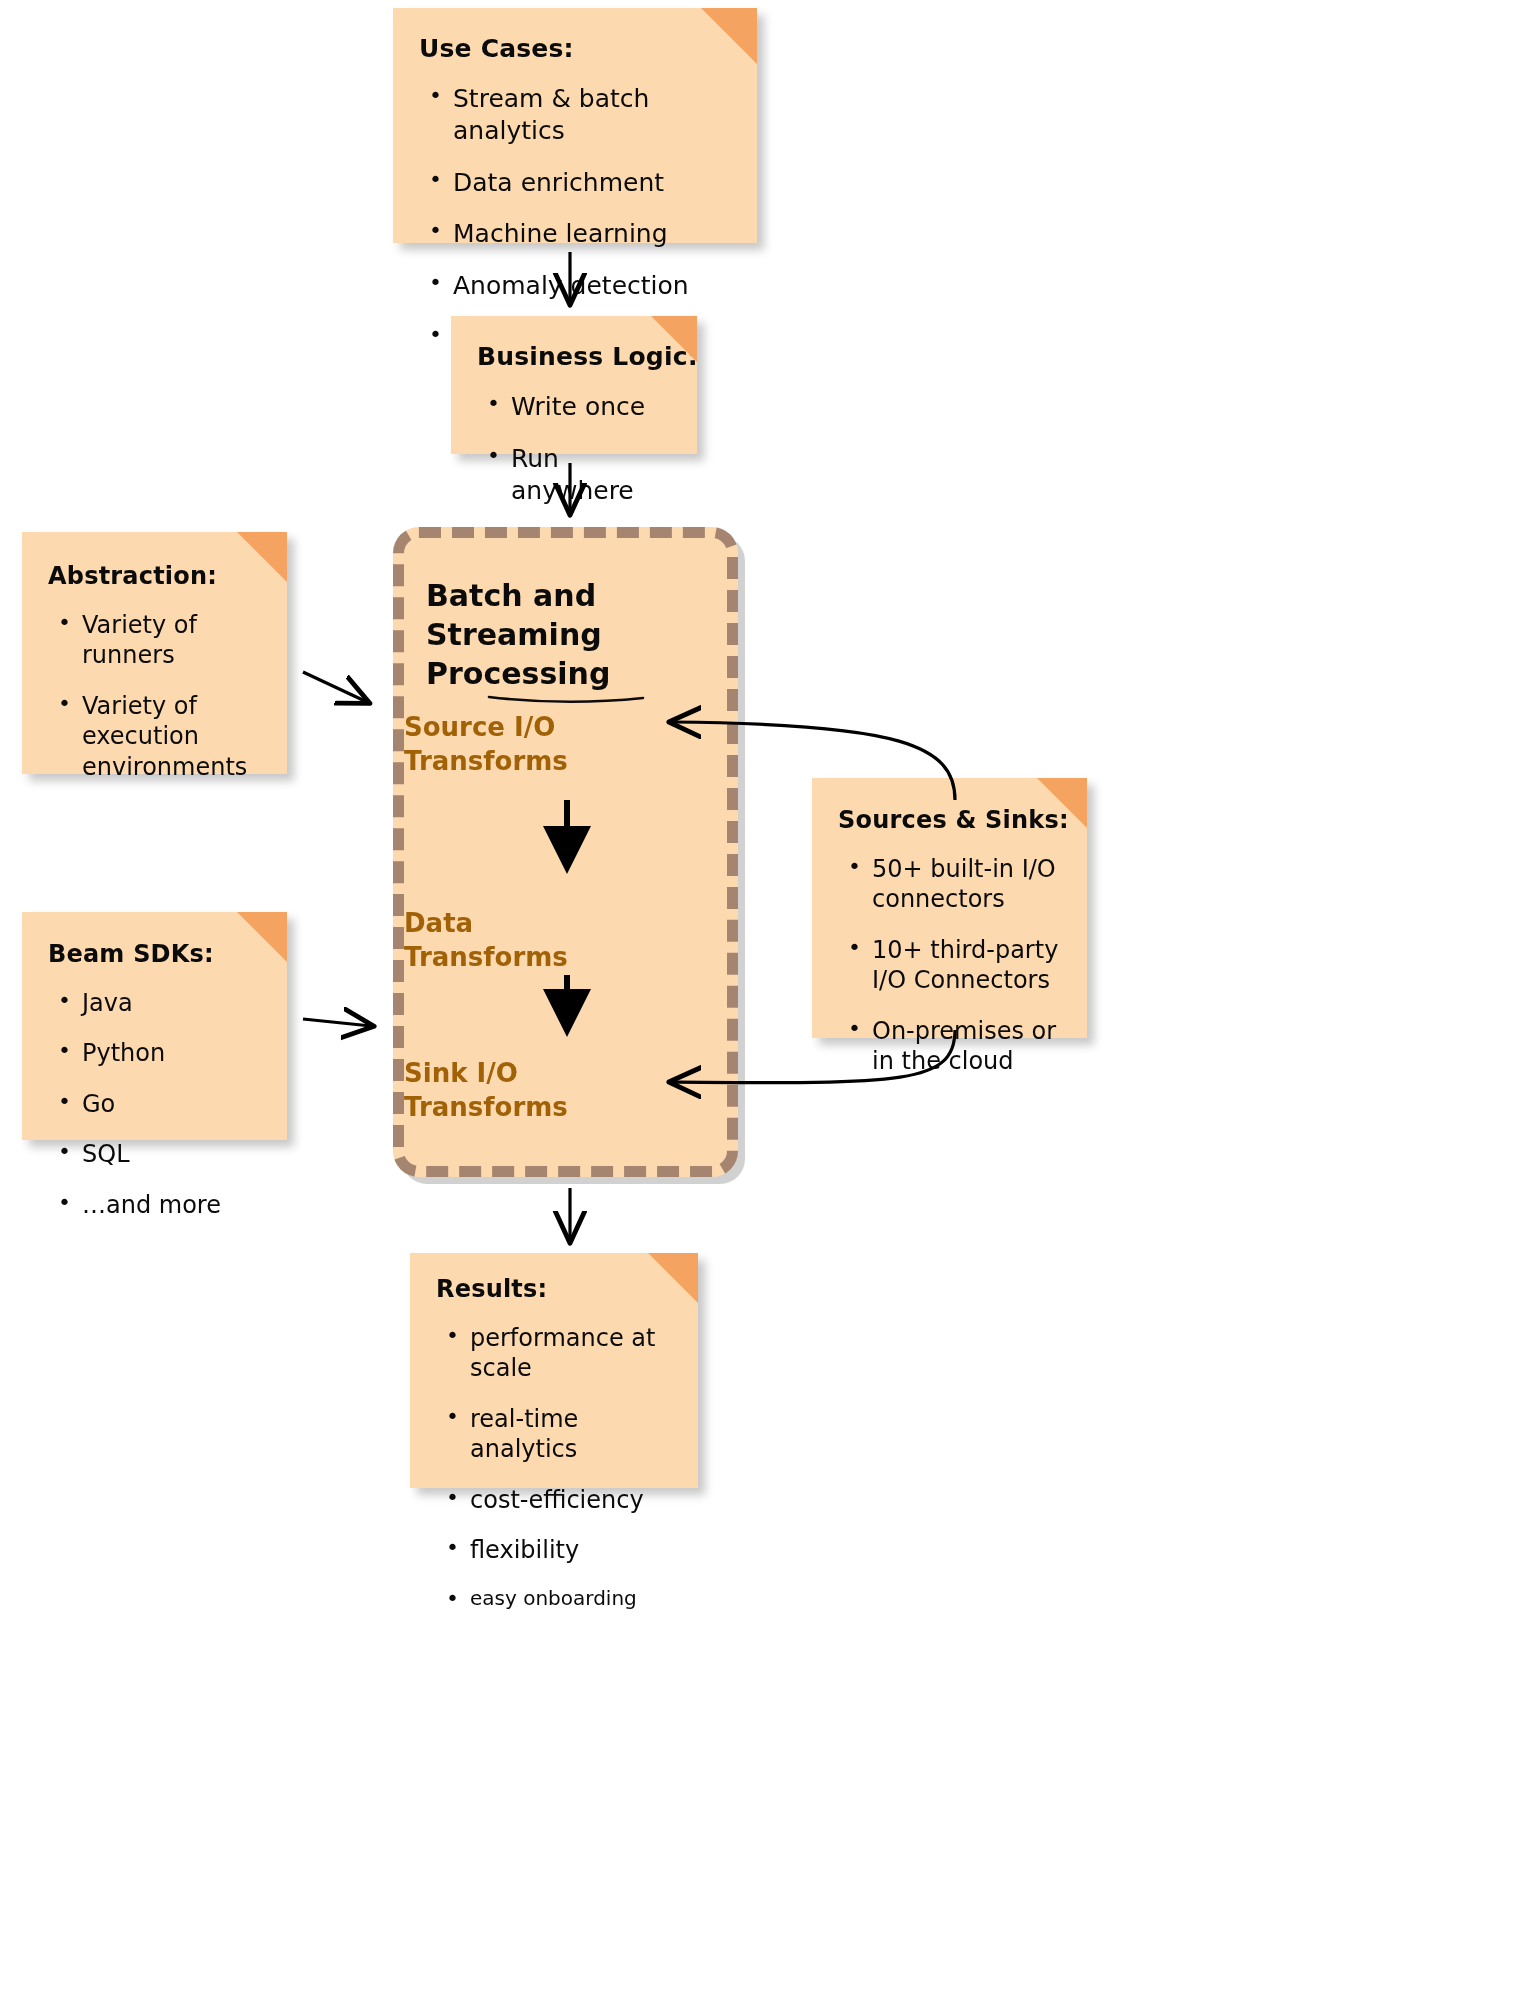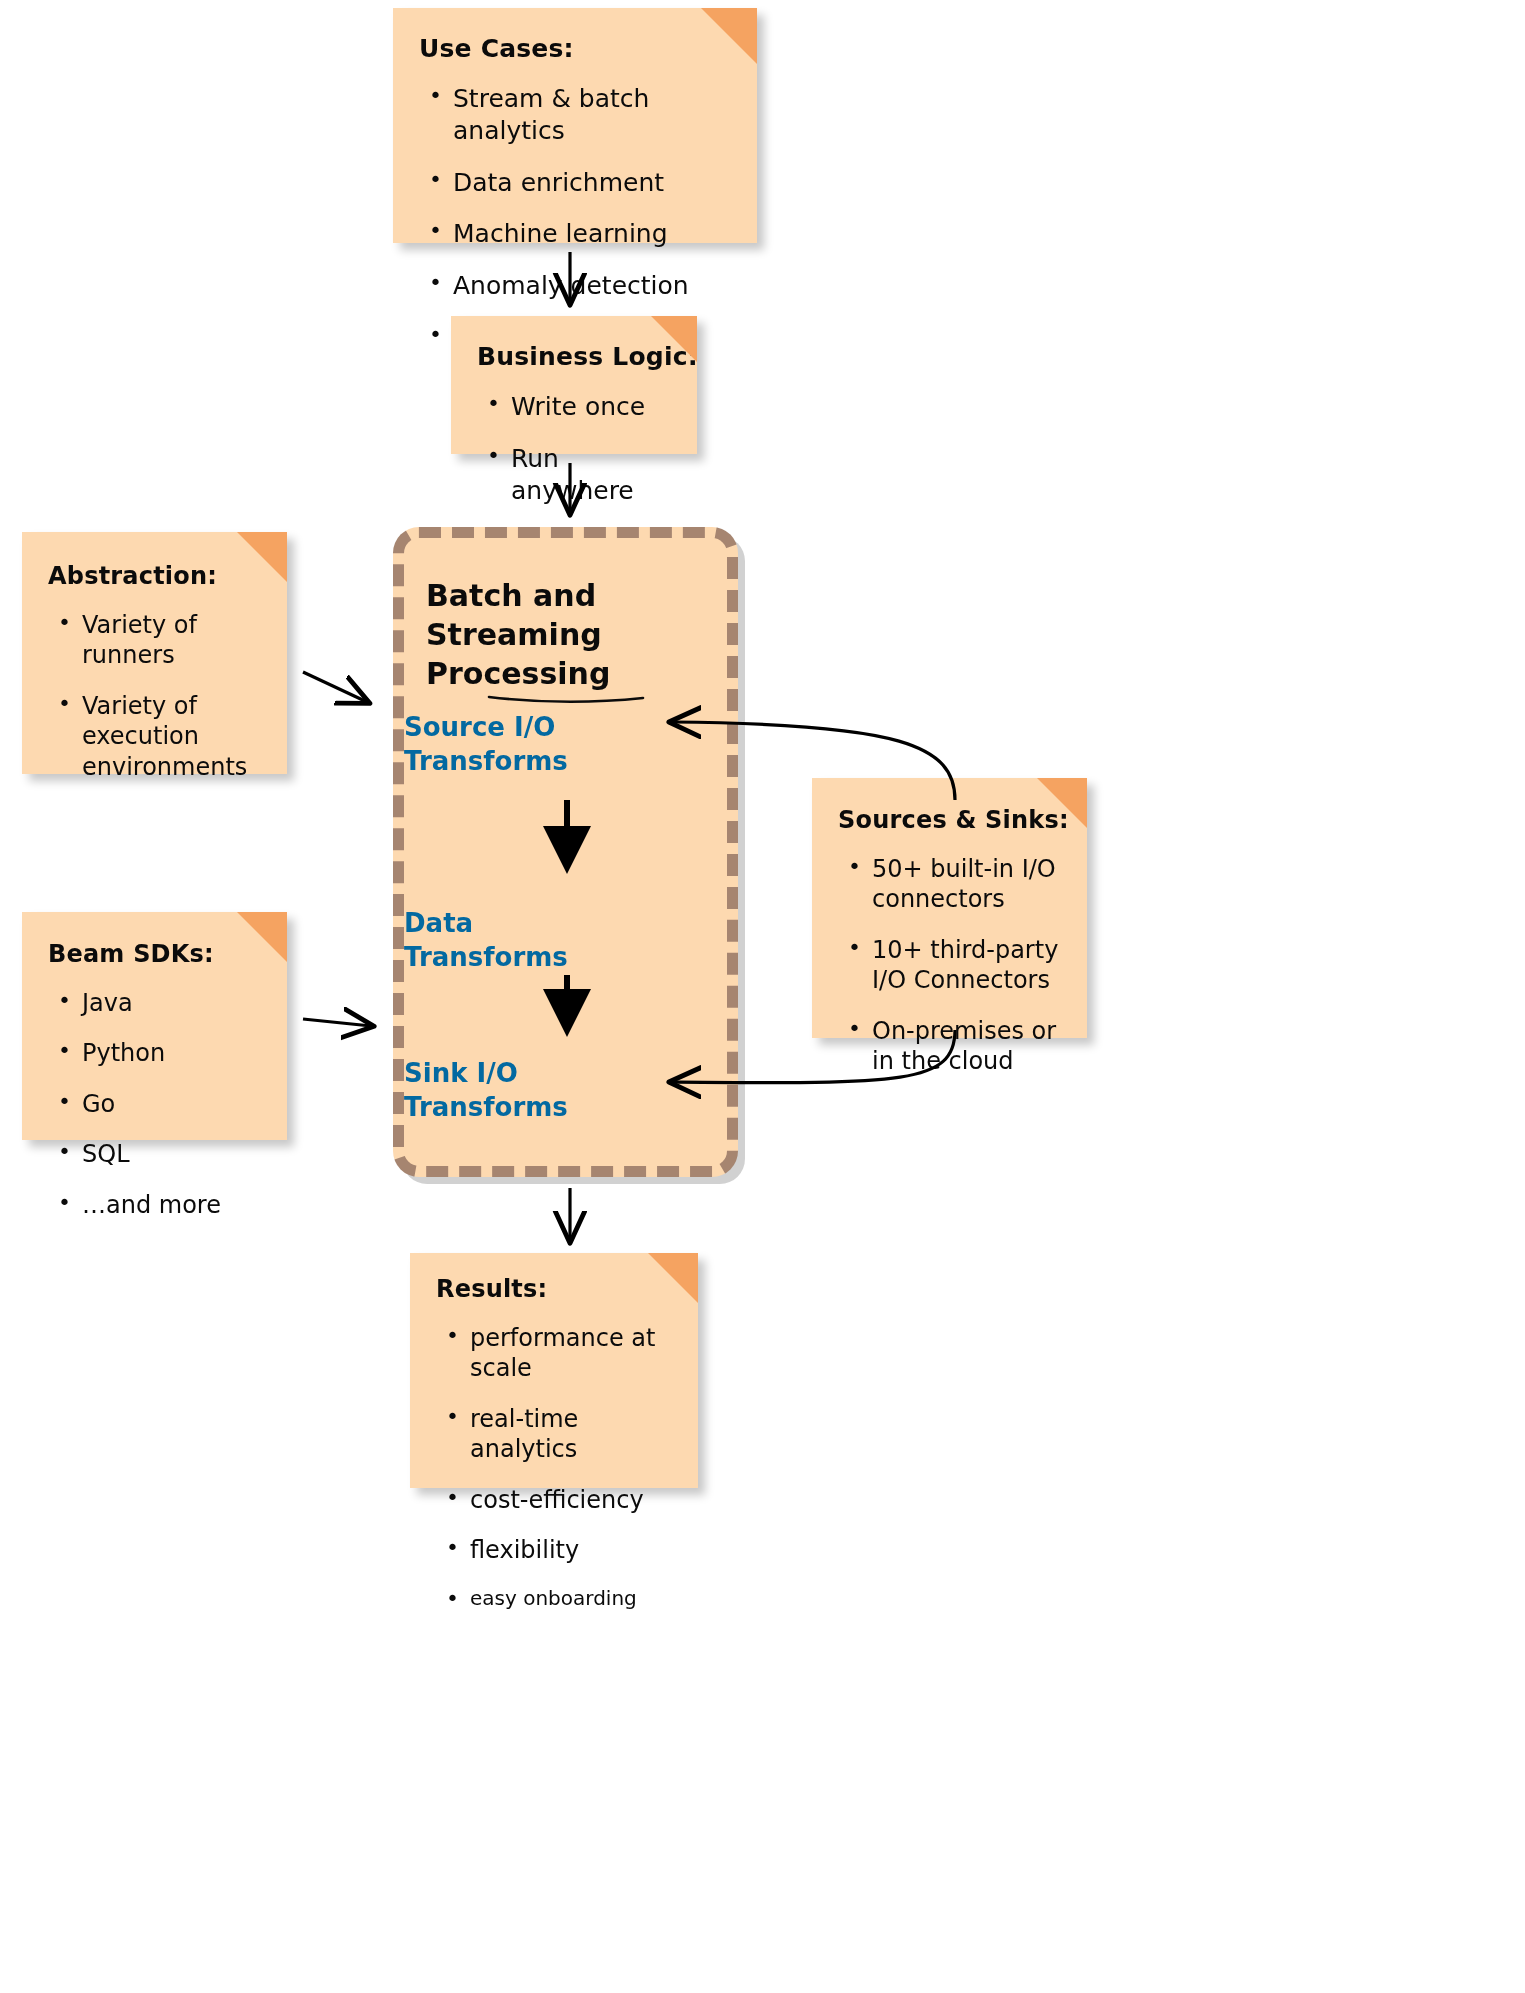--- a/index.html
+++ b/index.html
@@ -81,21 +81,21 @@
   .title-underline {
     display: block;
     margin: 2px auto 0 auto;
     width: 158px;
     height: 10px;
   }
   .stage {
     font-size: 26px;
     font-weight: bold;
     line-height: 1.32;
-    color: #0369a1;
+    color: #a16207;
   }
   #stage-source { position: absolute; left: 0; right: 0; top: 172px; }
   #stage-data   { position: absolute; left: 0; right: 0; top: 368px; }
   #stage-sink   { position: absolute; left: 0; right: 0; top: 518px; }
 
   
   #arrow-layer {
     position: absolute;
     left: 0; top: 0;
     width: 1525px; height: 1993px;

